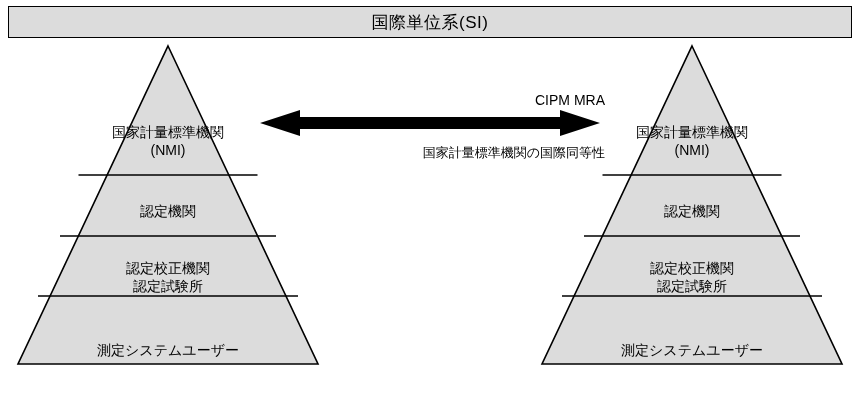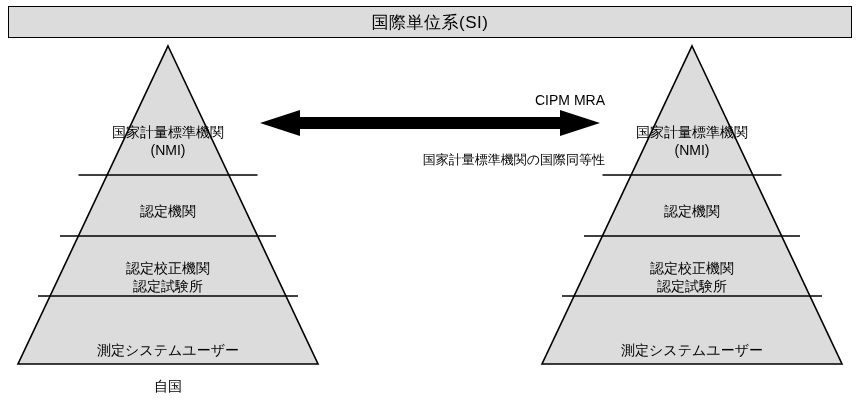--- a/index.html
+++ b/index.html
@@ -92,21 +92,21 @@
   }
   .arrow-block.a0 { top: 92px; text-align: right; }
   .arrow-block.a1 { top: 178px; }
 
   .arrow-title {
     font-size: 14px;
     margin-bottom: 2px;
   }
   .arrow-sub {
     font-size: 13px;
-    margin-top: 15px;
+    margin-top: 8px;
   }
   .arrow-svg {
     display: block;
     margin: 0 auto;
   }
 </style>
 </head>
 <body>
 
 <div id="stage">
@@ -132,21 +132,20 @@
       <div>認定機関</div>
     </div>
     <div class="tier-label t2">
       <div>認定校正機関</div>
       <div>認定試験所</div>
     </div>
     <div class="tier-label t3">
       <div>測定システムユーザー</div>
     </div>
   </div>
-  <div class="country-label left">自国</div>
 
   <div class="pyramid right">
     <svg width="320" height="330" viewBox="0 0 320 330">
       <polygon points="160,6 310,324 10,324" fill="#dcdcdc" stroke="#000000" stroke-width="1.6"></polygon>
       <line x1="70.5" y1="135" x2="249.5" y2="135" stroke="#000000" stroke-width="1.4"></line>
       <line x1="52.0" y1="196" x2="268.0" y2="196" stroke="#000000" stroke-width="1.4"></line>
       <line x1="30.0" y1="256" x2="290.0" y2="256" stroke="#000000" stroke-width="1.4"></line>
     </svg>
     <div class="tier-label t0">
       <div>国家計量標準機関</div>

